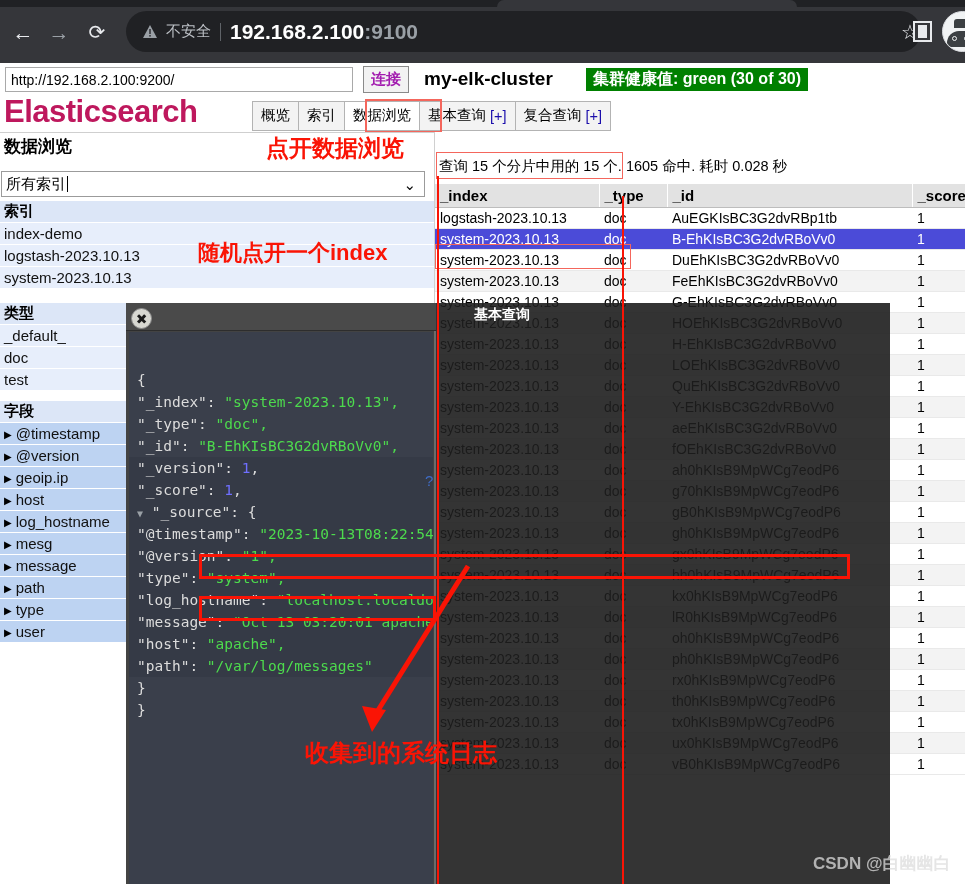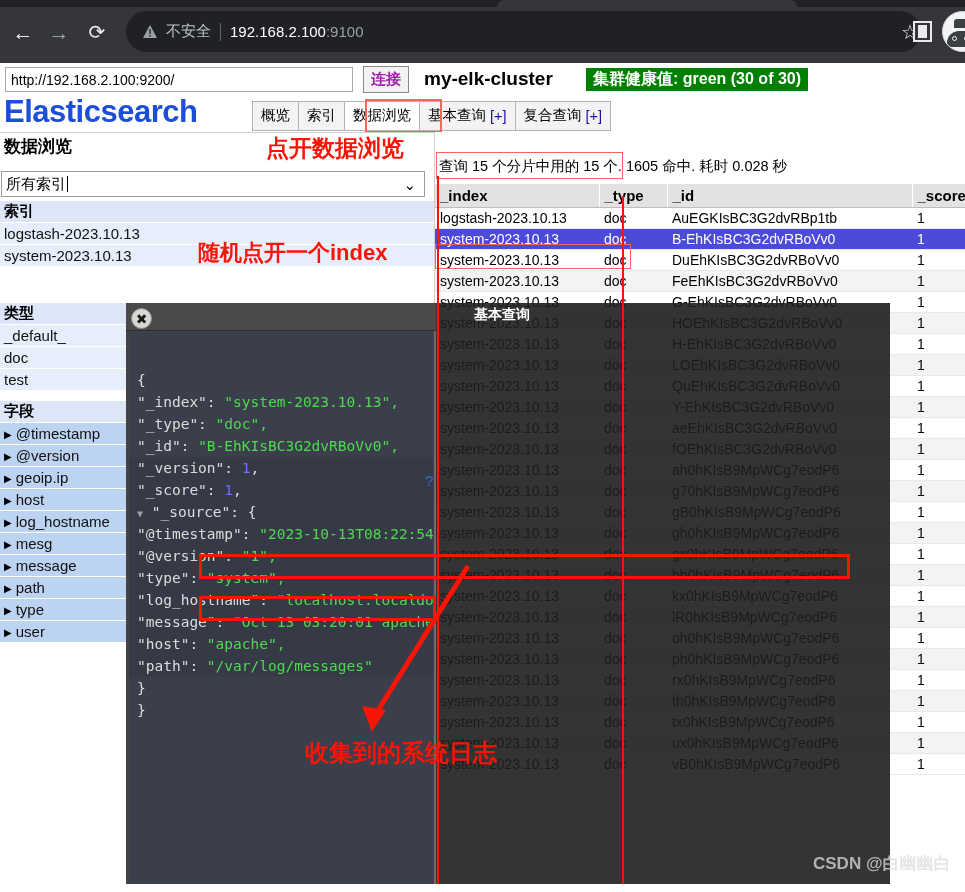--- a/index.html
+++ b/index.html
@@ -44,21 +44,21 @@
     margin-left:16px; width:16px; height:16px; flex:none;
     display:flex; align-items:center; justify-content:center;
   }
   .omni-warn svg { display:block; }
   .omni-nosec {
     margin-left:8px; color:#bdc1c6; font-size:15px; white-space:nowrap;
   }
   .omni-sep {
     margin:0 9px; width:1px; height:18px; background:#5f6368;
   }
-  .omni-url { color:#ffffff; font-size:15px; white-space:nowrap; }
+  .omni-url { color:#ffffff; font-size:21px; white-space:nowrap;font-weight:bold; }
   .omni-url .port { color:#9aa0a6; }
 
   .star-icon {
     position:absolute; left:901px; top:20px; color:#e8eaed; font-size:20px; cursor:pointer;
   }
   .ext-icon {
     position:absolute; left:913px; top:21px; width:19px; height:21px;
     border:2px solid #e8eaed; background:#35363a; cursor:pointer;
   }
   .ext-icon::after{
@@ -98,21 +98,21 @@
     background:#008000; color:#ffffff; font-size:16px; font-weight:bold;
     padding:1px 7px 18px 7px; white-space:nowrap;
   }
 
   
   .es-titlebar {
     position:absolute; left:0; top:95px; width:965px; height:37px; background:#ffffff;
   }
   .es-logo {
     position:absolute; left:4px; top:-1px;
-    font-size:31px; font-weight:bold; color:#1d4ed8; letter-spacing:-0.5px;
+    font-size:31px; font-weight:bold; color:#be185d; letter-spacing:-0.5px;
     font-family:"Liberation Sans", sans-serif;
   }
   .es-tabs { position:absolute; left:252px; top:6px; display:flex; align-items:stretch; }
   .es-tab {
     border:1px solid #b3b3b3; border-left:none;
     background:#f3f3f3; color:#000; font-size:14.5px;
     padding:4px 8px 5px 8px; white-space:nowrap; cursor:pointer;
     display:flex; align-items:center;
   }
   .es-tab:first-child{ border-left:1px solid #b3b3b3; }
@@ -354,20 +354,21 @@
     <div class="lp-title">数据浏览</div>
 
     <div class="lp-select">
       <span>所有索引</span>
       <span class="cursorbar"></span>
       <span class="caret">⌄</span>
     </div>
 
     <div class="lp-list" id="indices-block">
       <div class="lp-section-head">索引</div>
+      <div class="lp-row">index-demo</div>
       <div class="lp-row">logstash-2023.10.13</div>
       <div class="lp-row">system-2023.10.13</div>
     </div>
 
     <div class="lp-list" id="types-block">
       <div class="lp-section-head">类型</div>
       <div class="lp-row">_default_</div>
       <div class="lp-row">doc</div>
       <div class="lp-row">test</div>
     </div>

